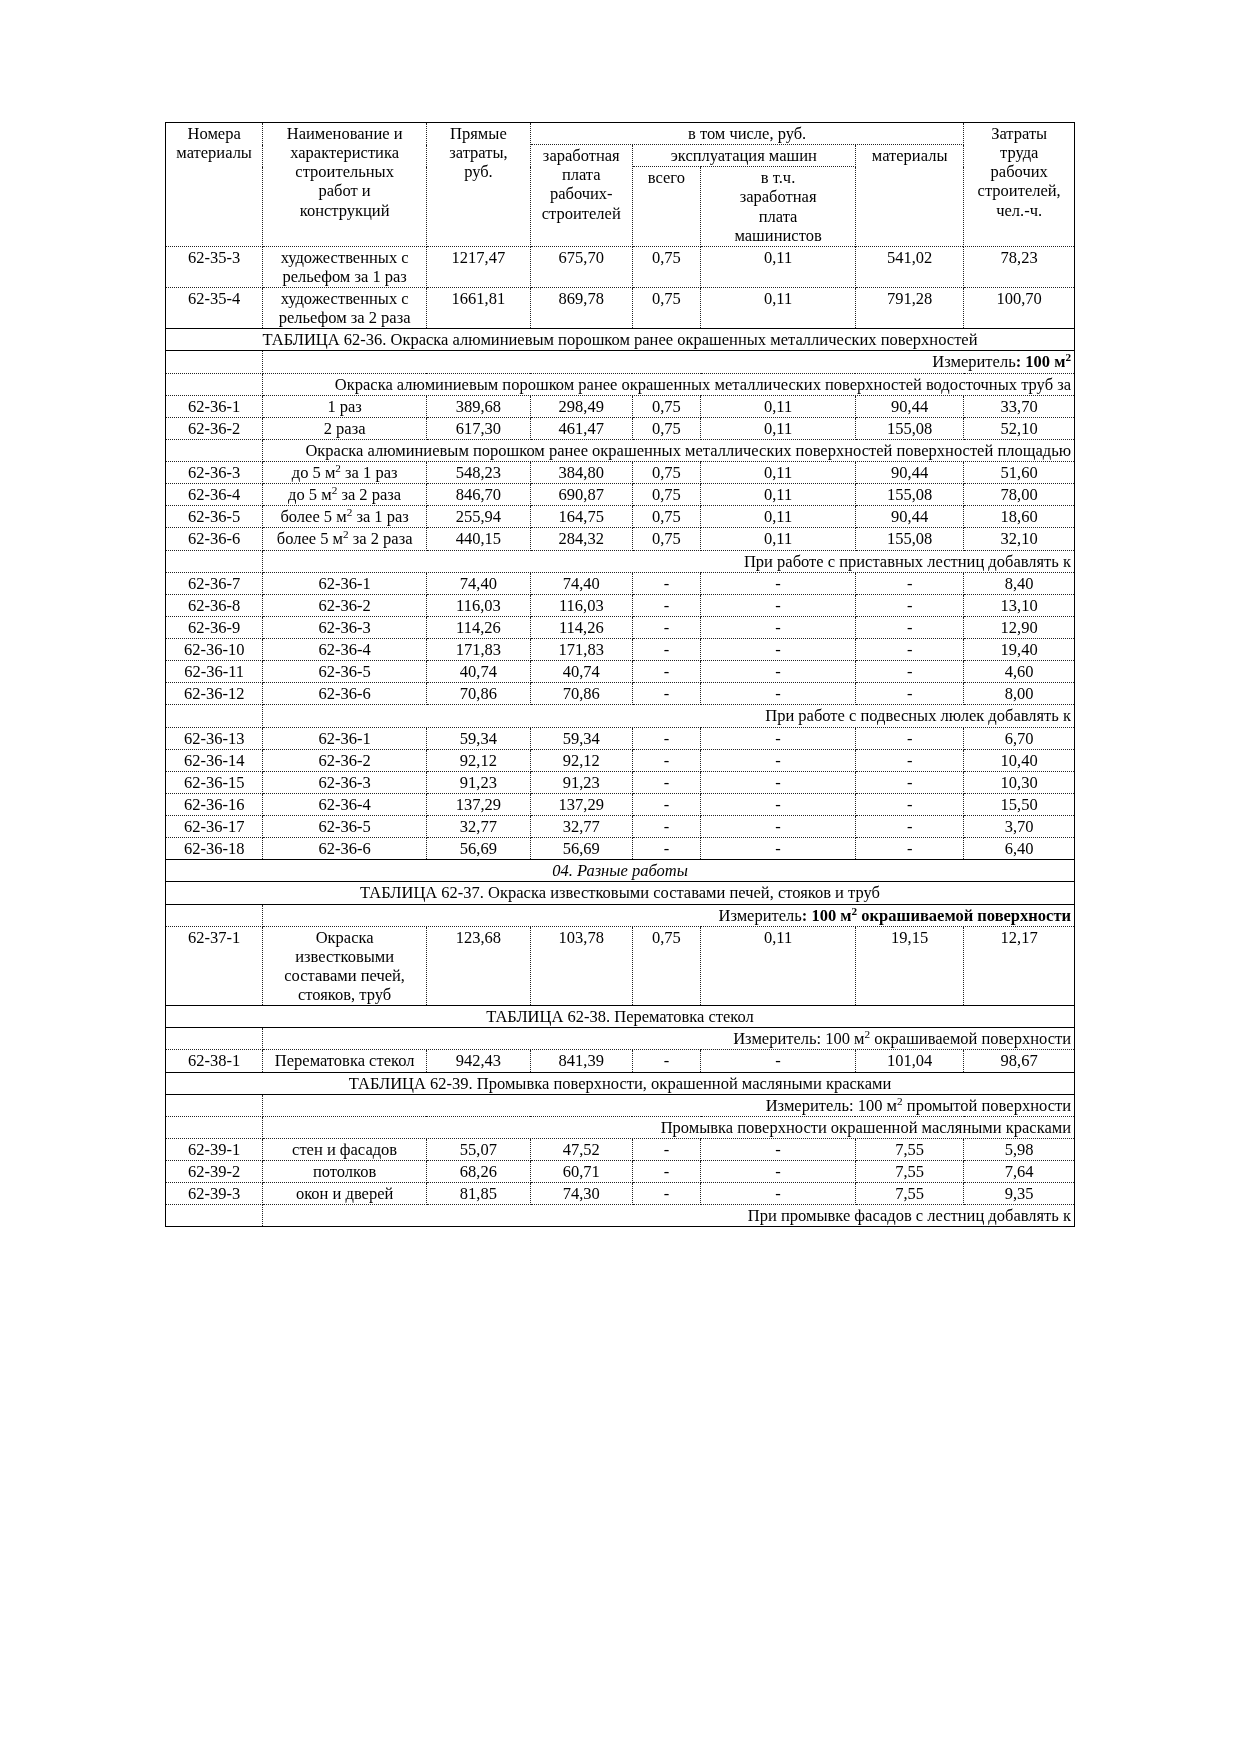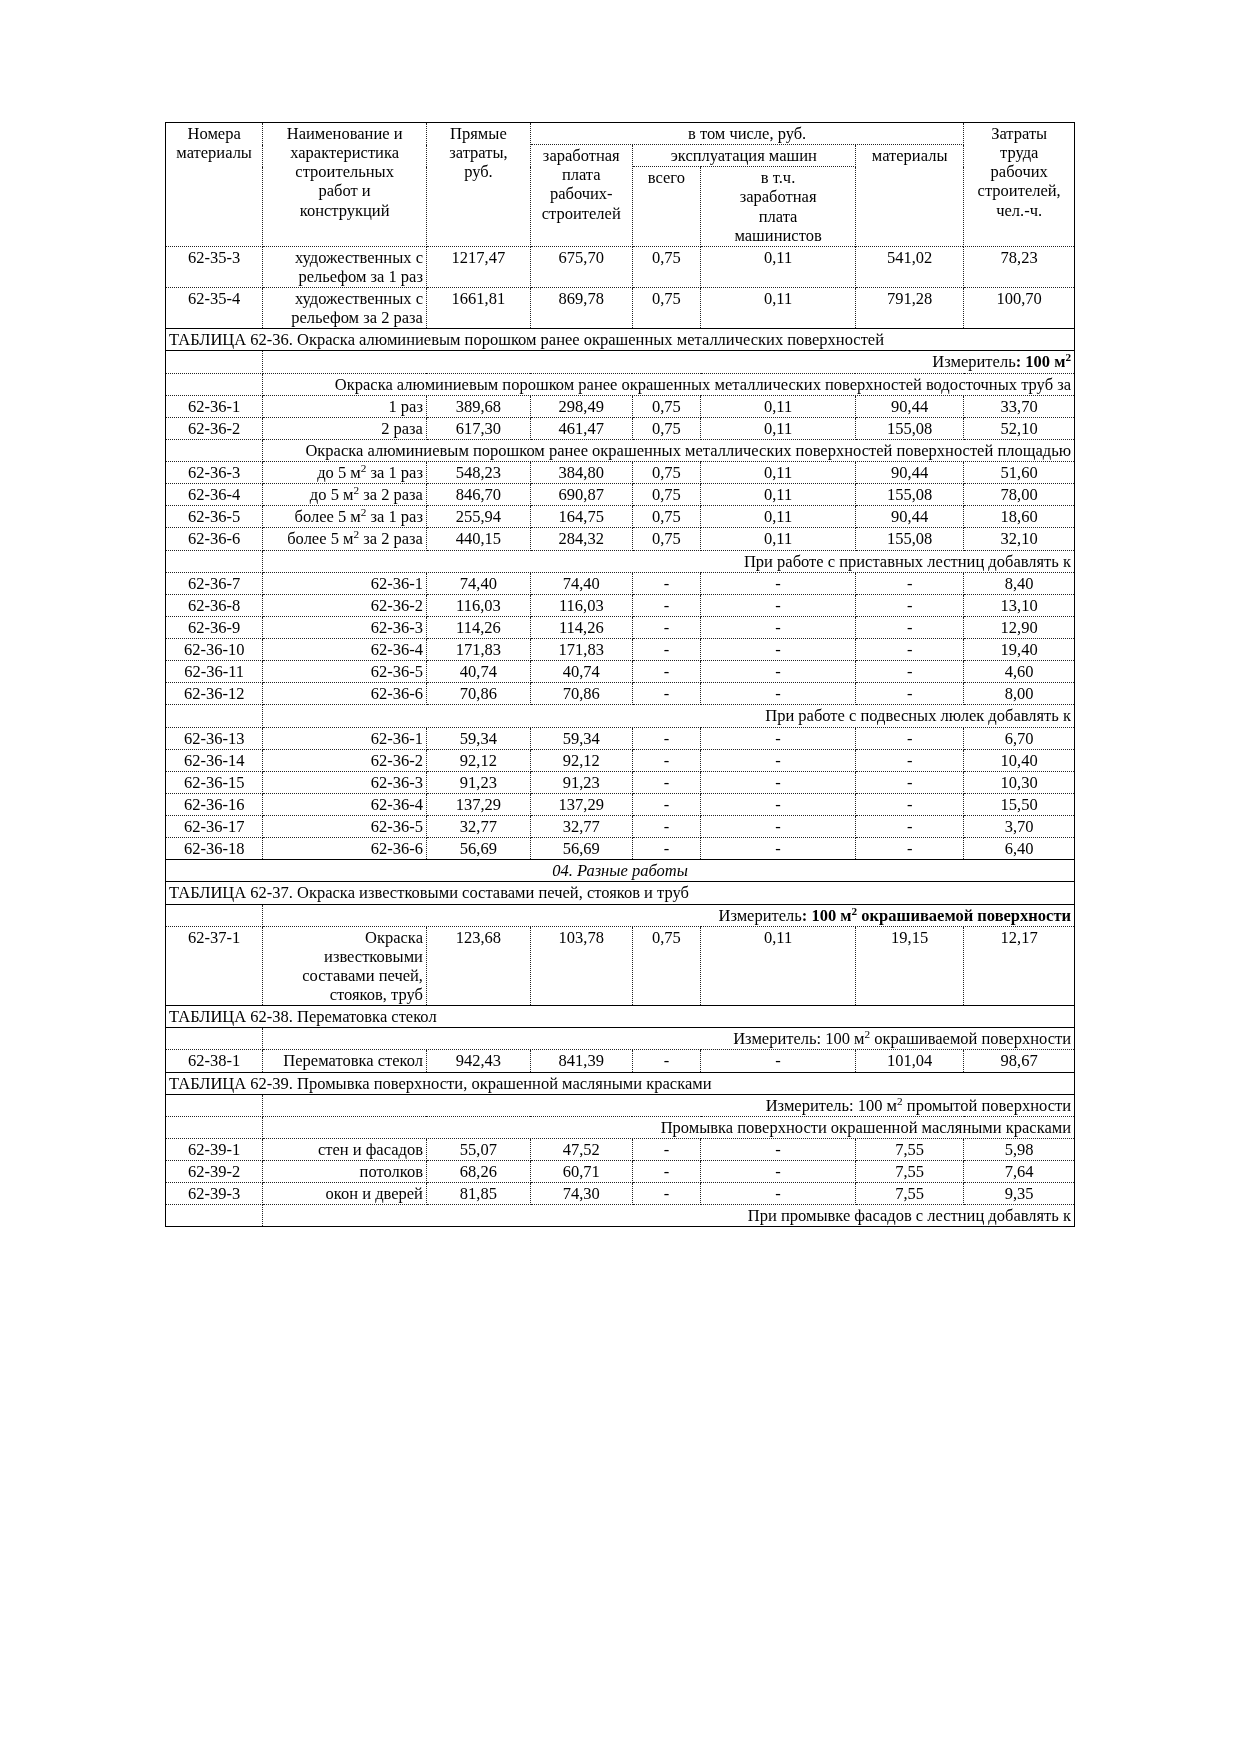--- a/index.html
+++ b/index.html
@@ -45,32 +45,32 @@
   
   table.doc { border: 1.5px solid #000; }
 
   .hdr td {
     text-align: center;
     vertical-align: top;
     border: 1px solid #000;
     padding: 2px 3px 2px 3px;
   }
   .code { text-align: center; }
-  .name { text-align: right; }
+  .name { text-align: center; }
   .val { text-align: center; }
 
   tr.sect td {
     border-left: 1.5px solid #000;
     border-right: 1.5px solid #000;
     border-top: 1px solid #000;
     border-bottom: 1px solid #000;
   }
   .tablehead {
     font-weight: bold;
-    text-align: left;
+    text-align: center;
     padding: 2px 3px;
   }
   .izm {
     text-align: right;
     padding: 2px 3px;
   }
   .subhead {
     font-weight: bold;
     text-align: right;
     padding: 1px 3px;

